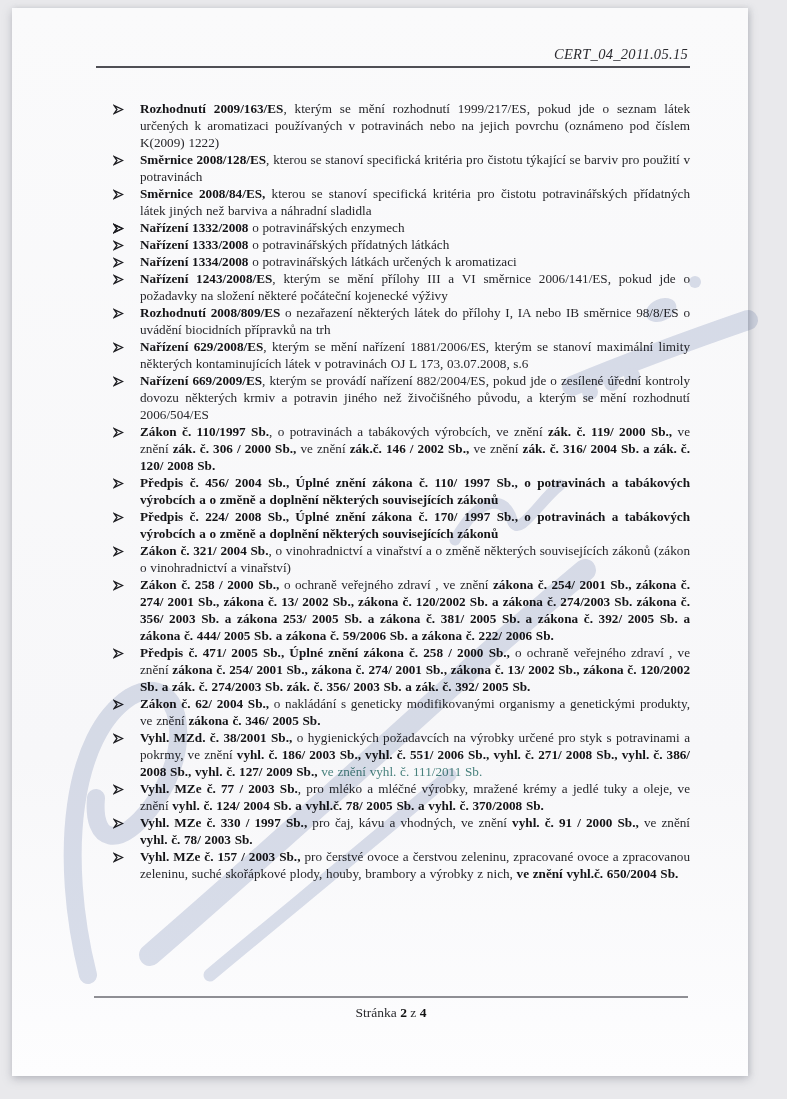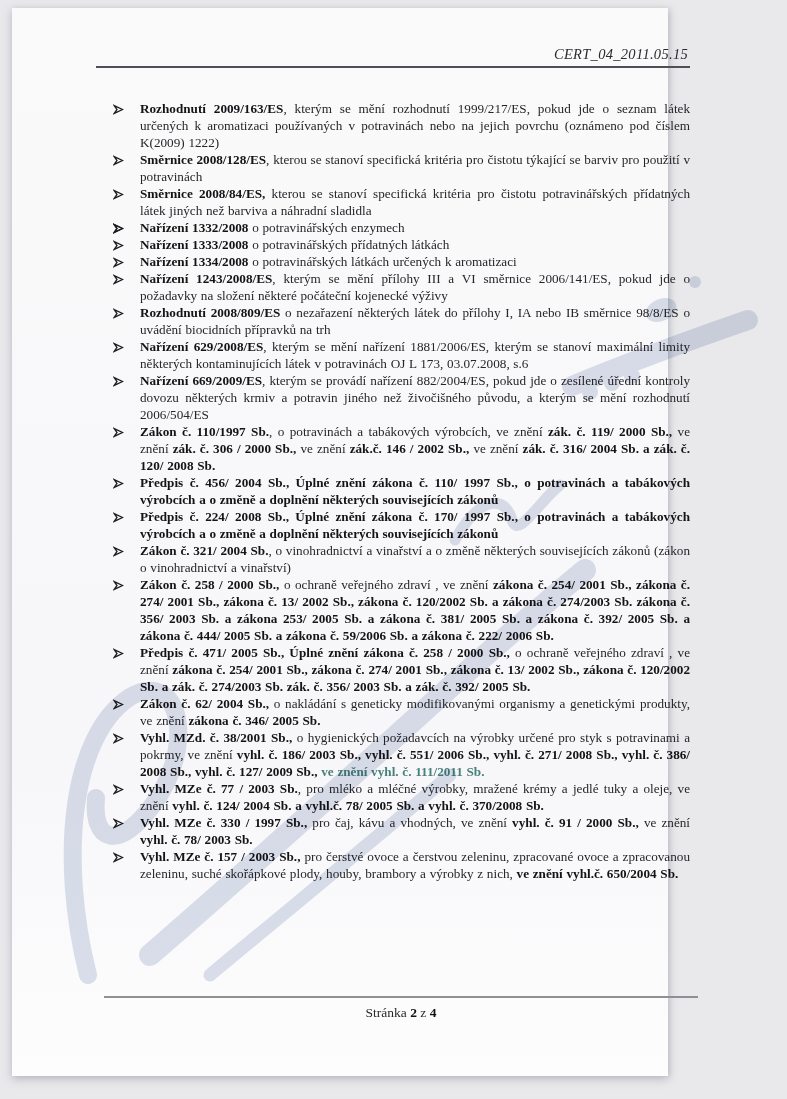--- a/index.html
+++ b/index.html
@@ -4,21 +4,21 @@
 <style>
   html,body{margin:0;padding:0;}
   body{
     width:787px;height:1099px;
     background:#e9e9ec;
     font-family:"Liberation Serif", serif;
     overflow:hidden;
   }
   .stage{position:relative;width:787px;height:1099px;}
   .page{
-    position:absolute;left:12px;top:8px;width:656px;height:1068px;
+    position:absolute;left:12px;top:8px;width:736px;height:1068px;
     background:linear-gradient(180deg,#fafafb 0%,#f7f7f9 70%,#fdfdfe 100%);
     box-shadow:0 3px 9px rgba(110,112,125,.38), 2px 0 5px rgba(140,142,152,.18);
   }
   .watermark{
     position:absolute;left:0;top:0;width:772px;height:1068px;
     pointer-events:none;mix-blend-mode:multiply;opacity:.62;z-index:3;
   }
   .header{position:absolute;left:84px;top:36px;width:594px;z-index:2;}
   .header-text{
     text-align:right;font-style:italic;font-size:14.5px;line-height:20px;
@@ -27,22 +27,22 @@
   .header-rule{border-top:2px solid #4f4f55;margin-top:2px;}
   .list{position:absolute;left:100px;top:92px;width:578px;z-index:2;}
   .item{
     position:relative;padding-left:28px;text-align:justify;
     font-size:13.2px;line-height:17px;color:#26262a;
     word-spacing:.4px;
   }
   .bullet{position:absolute;left:1px;top:3.5px;width:11px;height:11px;}
   .run-b{font-weight:700;color:#141417;}
   .run-r{font-weight:400;}
-  .run-teal{font-weight:700;color:var(--teal,#47807c);}
-  .footer{position:absolute;left:92px;top:988px;width:594px;z-index:2;}
+  .run-teal{font-weight:400;color:var(--teal,#47807c);}
+  .footer{position:absolute;left:82px;top:988px;width:594px;z-index:2;}
   .footer-rule{border-top:2px solid #8f8f94;}
   .footer-text{
     text-align:center;font-size:13.5px;color:#2a2a2e;margin-top:7px;
   }
   .footer-text .run-b{color:#111;}
 </style>
 </head>
 <body>
 
 <div class="stage">

